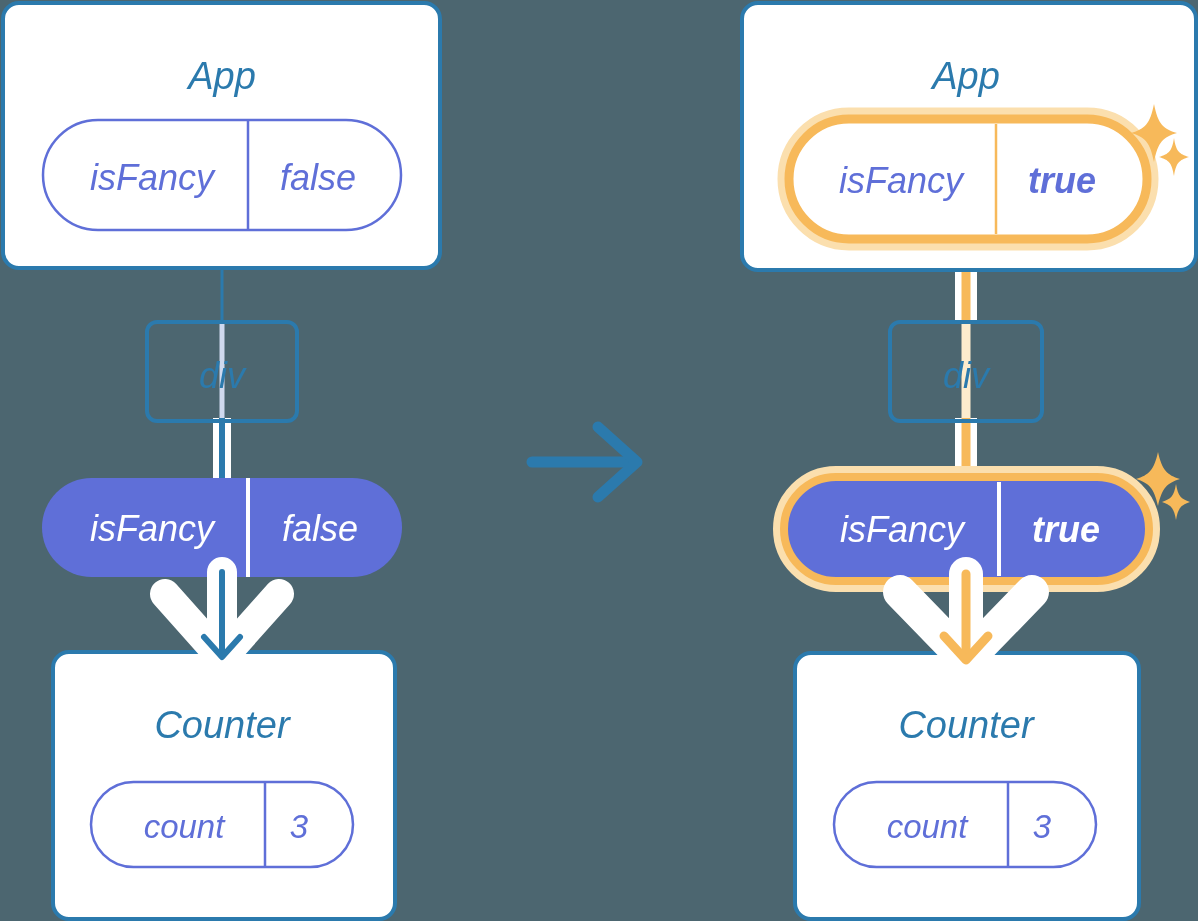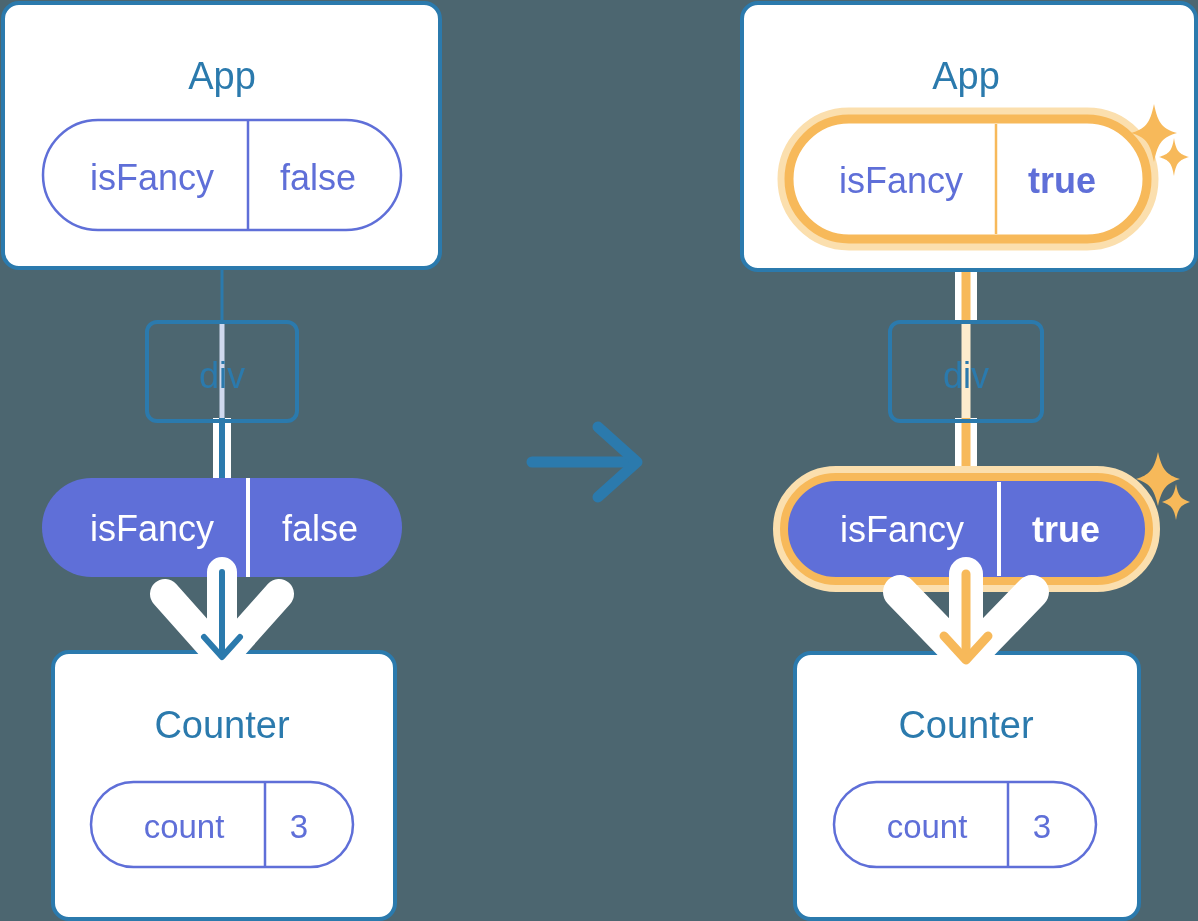--- a/index.html
+++ b/index.html
@@ -11,20 +11,21 @@
     width: 1198px;
     height: 921px;
     position: relative;
     overflow: hidden;
     font-family: "Liberation Sans", sans-serif;
     -webkit-font-smoothing: antialiased;
   }
   #diagram-root {
     position: absolute;
     inset: 0;
+    font-style: italic;
   }
   svg.layer {
     position: absolute;
     top: 0;
     left: 0;
     width: 1198px;
     height: 921px;
     overflow: visible;
   }
   .txt-blue   { fill: #2b7aad; }

